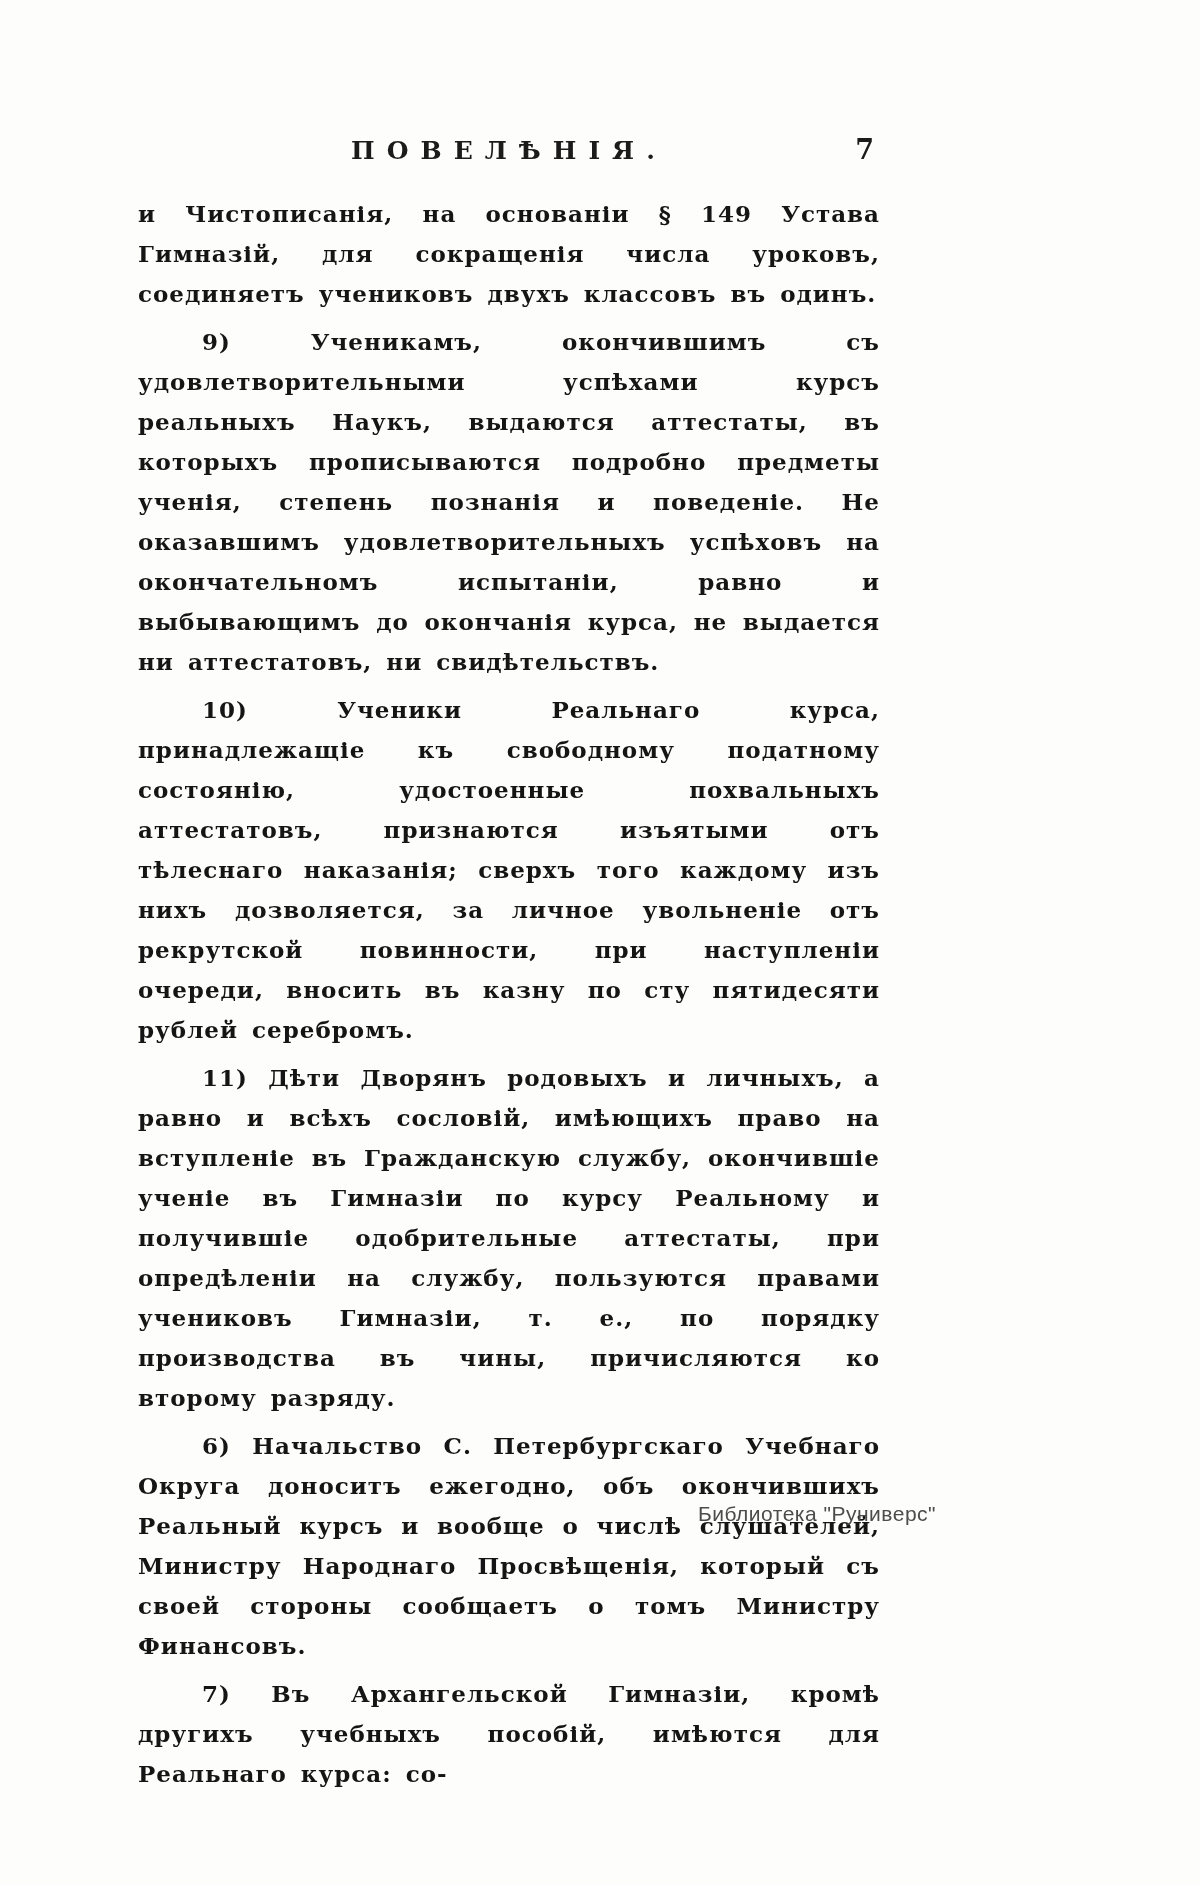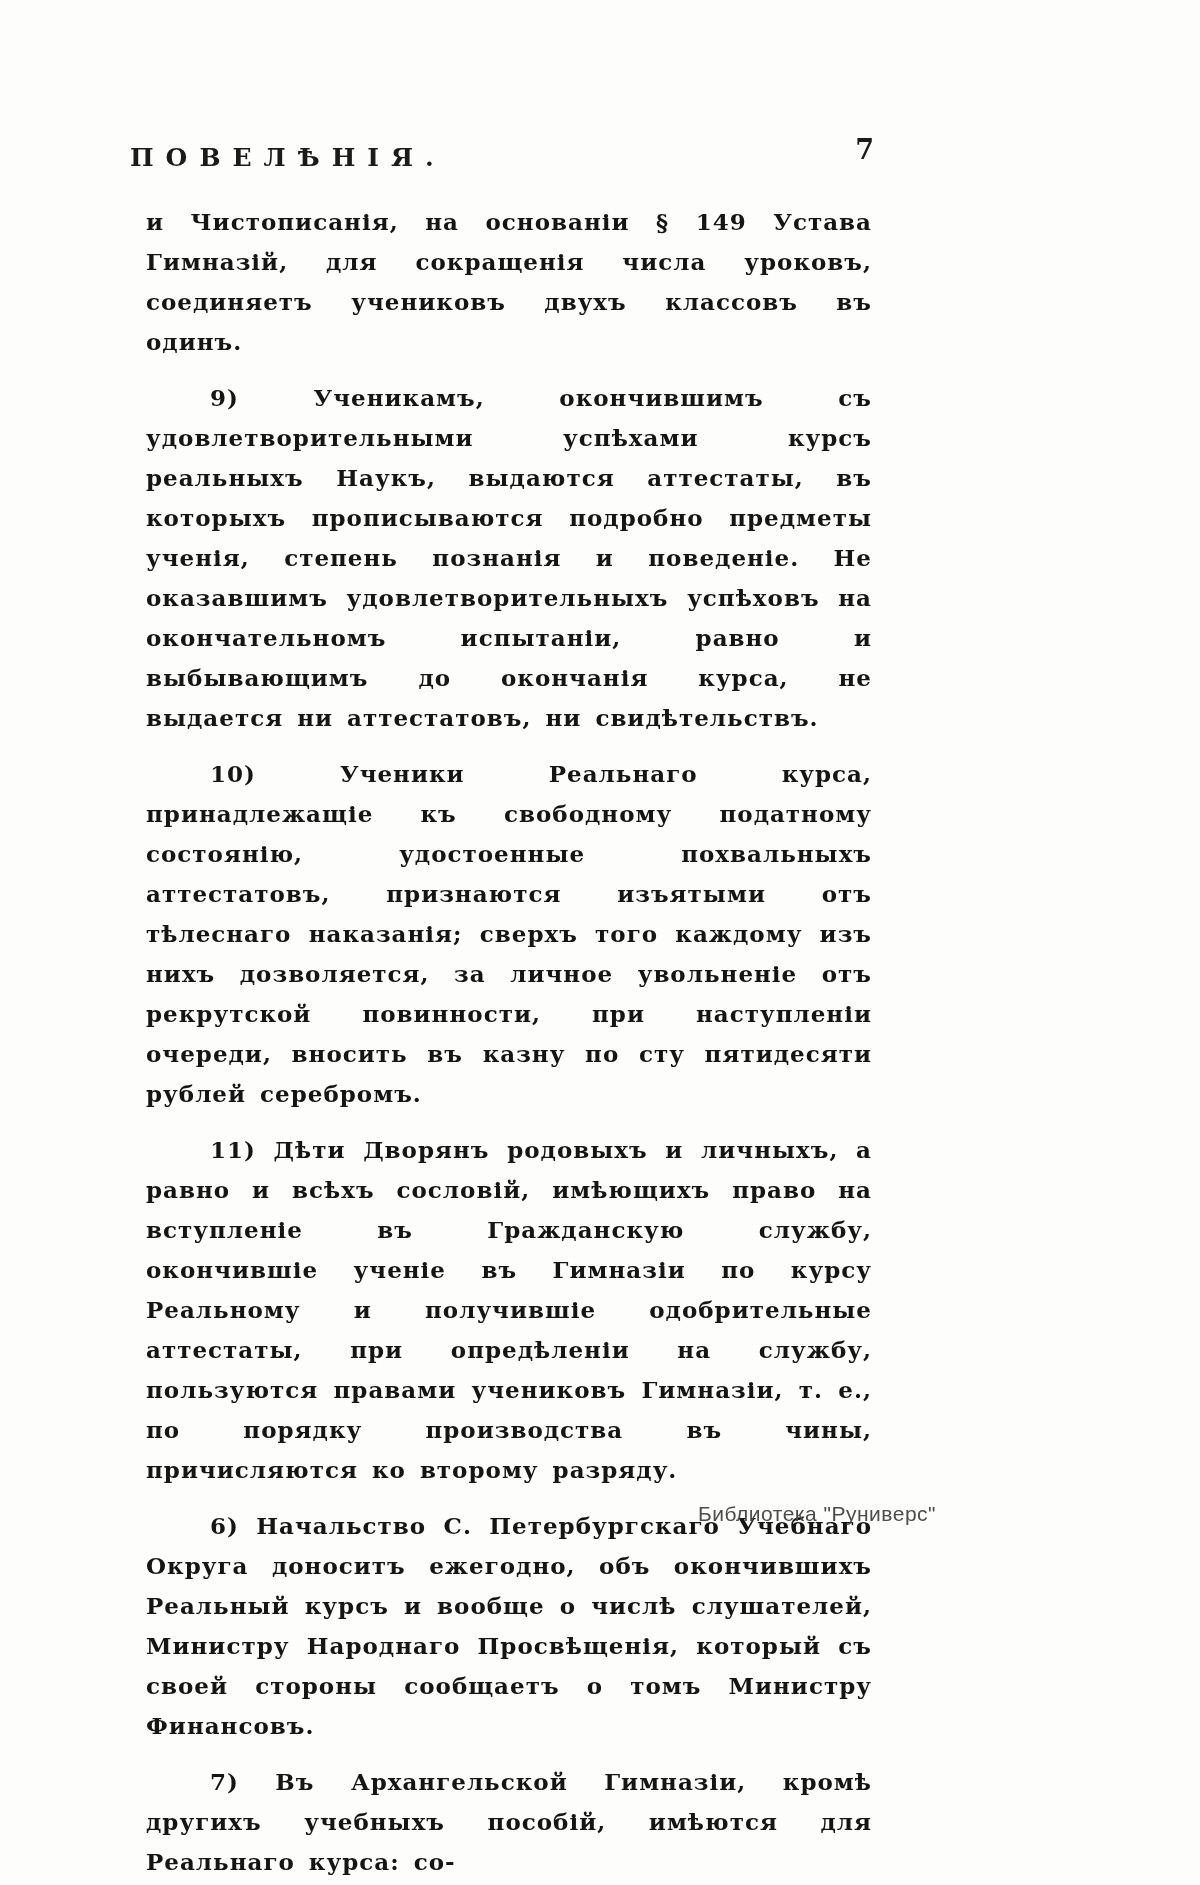--- a/index.html
+++ b/index.html
@@ -18,25 +18,25 @@
   }
   .header {
     position: absolute;
     top: 136px;
     left: 130px;
     width: 758px;
     height: 40px;
   }
   .title {
     display: block;
+    text-align: center;
     font-size: 25px;
     font-weight: bold;
     letter-spacing: 12px;
     color: #1b1b1b;
-    margin-top: 7px;
   }
   .page-number {
     position: absolute;
     right: 14px;
     top: -2px;
     font-size: 27px;
     font-weight: bold;
     color: #1b1b1b;
   }
   .body-text {
@@ -45,21 +45,21 @@
     left: 130px;
     width: 758px;
     font-size: 23px;
     font-weight: bold;
     line-height: 40px;
     text-align: justify;
     letter-spacing: 1px;
     word-spacing: 5px;
   }
   .body-text p {
-    margin: 16px;
+    margin: 8px;
     text-indent: 64px;
   }
   .body-text p.continuation {
     text-indent: 0;
   }
   .watermark {
     position: absolute;
     left: 698px;
     top: 1502px;
     font-family: "Liberation Sans", sans-serif;

